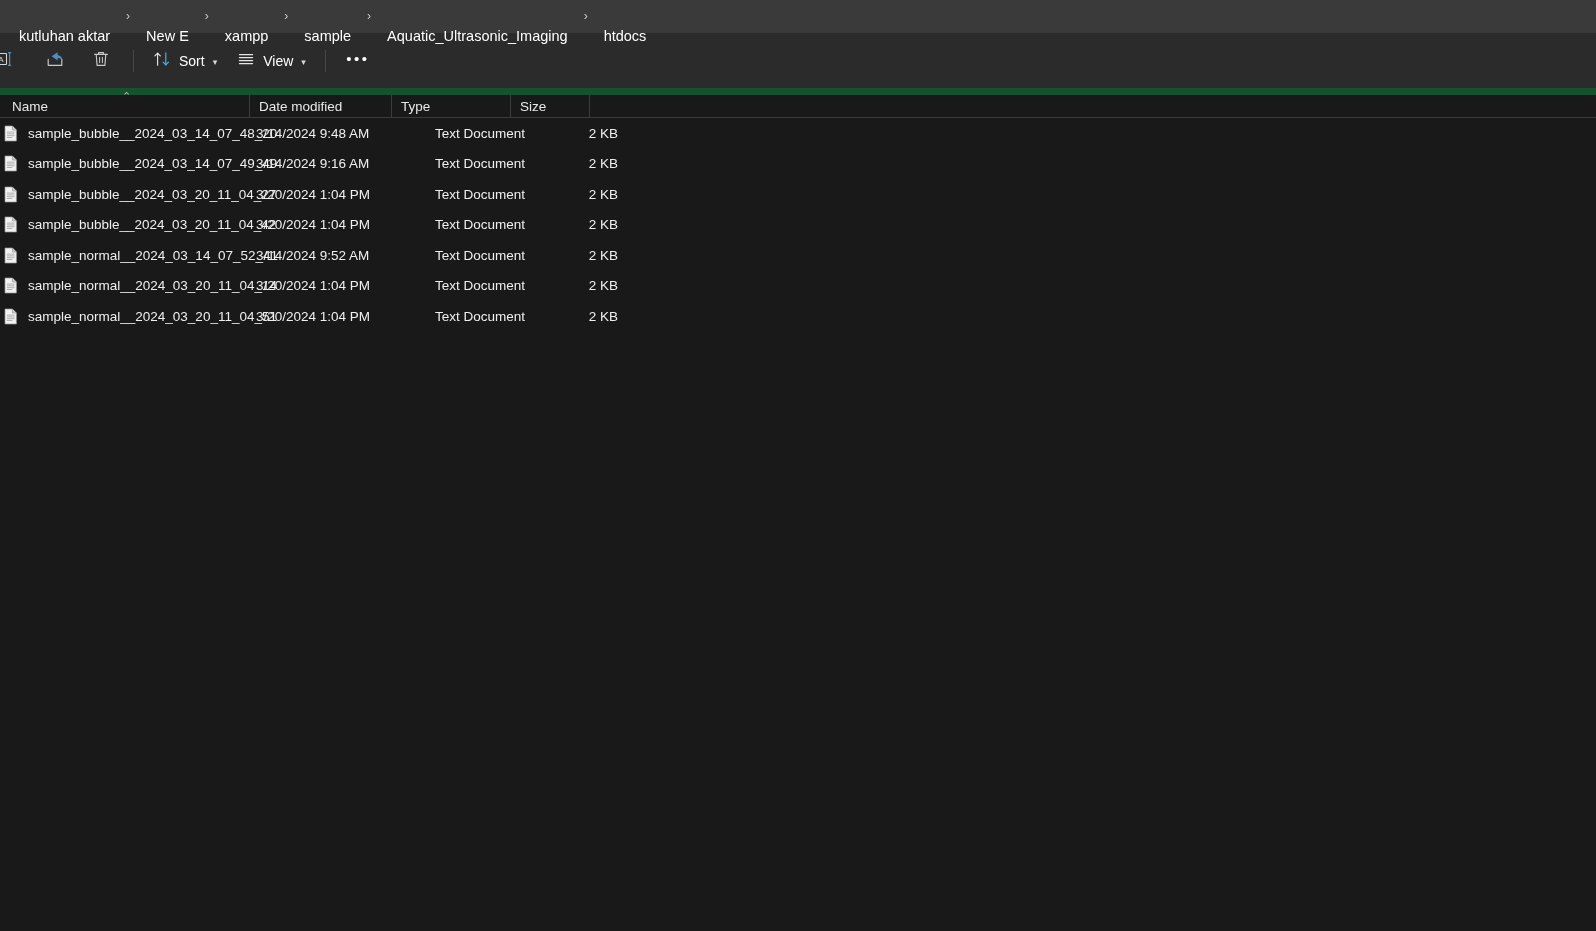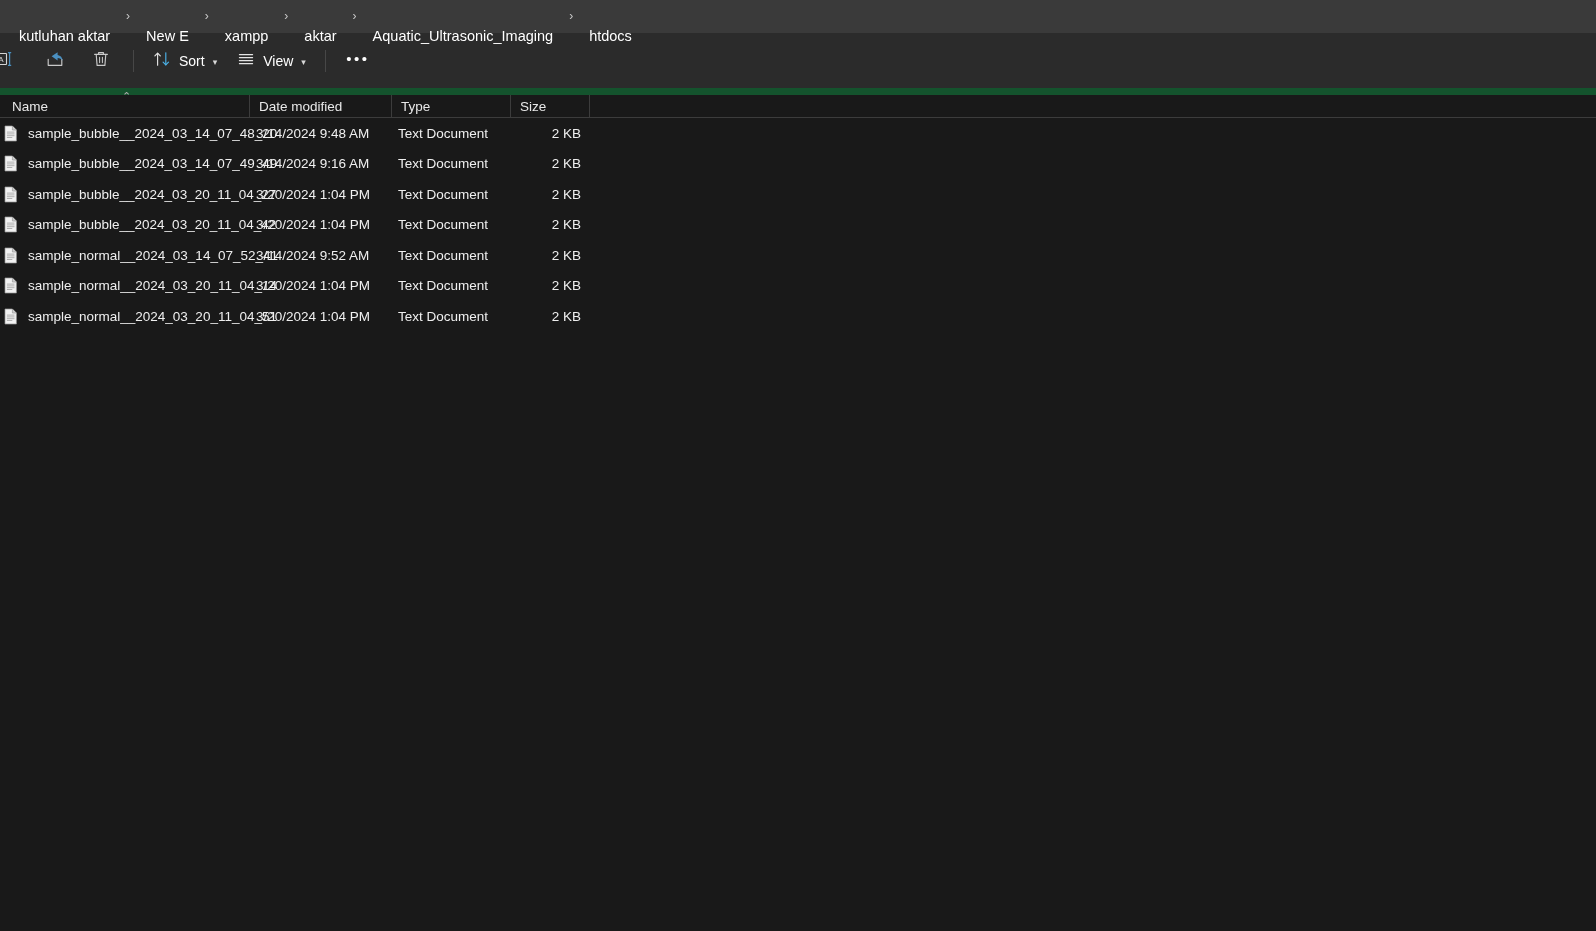--- a/index.html
+++ b/index.html
@@ -132,35 +132,35 @@
   }
   .cell-name{
     width:249px;
     display:flex;
     align-items:center;
     gap:9px;
     padding-left:3px;
     white-space:nowrap;
   }
   .cell-date{ width:142px; padding-left:7px; white-space:nowrap; }
-  .cell-type{ width:119px; padding-left:7px; white-space:nowrap; }
+  .cell-type{ width:119px; padding-left:7px; white-space:nowrap;margin-left:37px; }
   .cell-size{ width:79px; padding-right:8px; text-align:right; white-space:nowrap; }
   .doc-icon{ width:16px; height:17px; flex:none; display:block; }
 </style>
 </head>
 <body>
 
 <div class="breadcrumb-bar">
   <span class="crumb">kutluhan aktar</span>
   <span class="crumb-sep">›</span>
   <span class="crumb">New E</span>
   <span class="crumb-sep">›</span>
   <span class="crumb">xampp</span>
   <span class="crumb-sep">›</span>
-  <span class="crumb">aktar</span>
+  <span class="crumb">sample</span>
   <span class="crumb-sep">›</span>
   <span class="crumb">Aquatic_Ultrasonic_Imaging</span>
   <span class="crumb-sep">›</span>
   <span class="crumb">htdocs</span>
 </div>
 
 <div class="toolbar">
 
   <div class="tb-btn tb-icon-only tb-first">
     <span>

